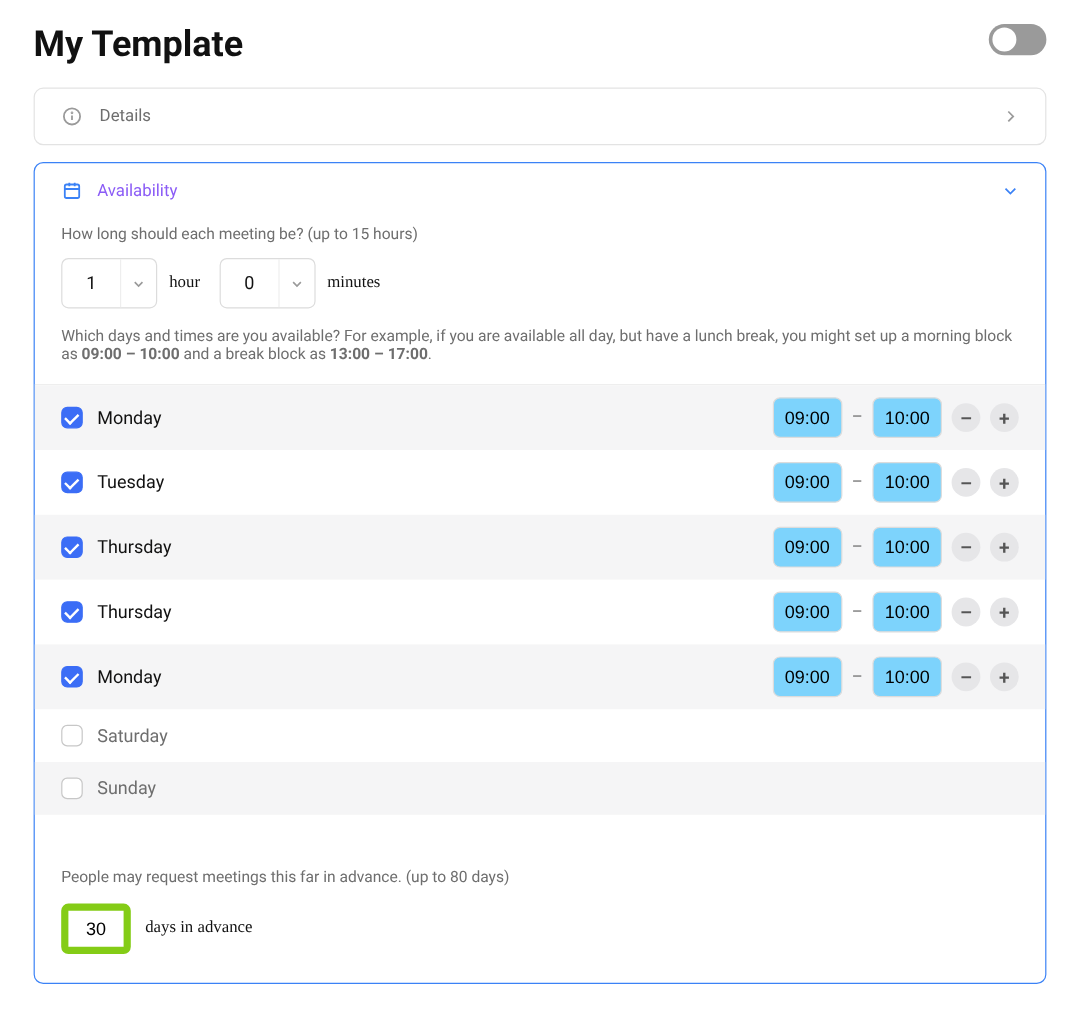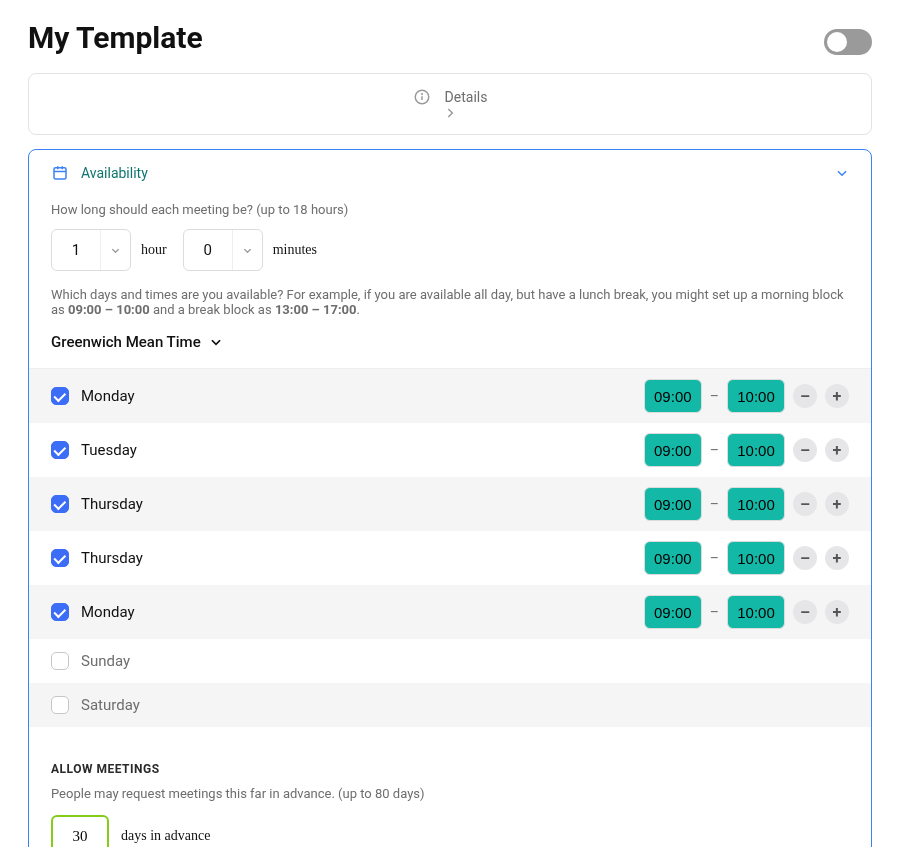--- a/index.html
+++ b/index.html
@@ -10,21 +10,21 @@
     color: #111;
     font-size: 14px;
   }
   .page {
     width: 900px;
     margin: 0 auto;
     padding: 10px 28px 40px;
   }
   .header-row {
     display: flex;
-    align-items: flex-end;
+    align-items: flex-start;
     justify-content: space-between;
     padding: 10px 0 18px;
     gap: 25px;
   }
   .page-title {
     font-size: 30px;
     font-weight: 700;
     margin: 0;
   }
   .toggle {
@@ -48,33 +48,32 @@
     border: 1px solid #e3e3e3;
     border-radius: 8px;
     margin-bottom: 14px;
   }
   .collapsed {
     display: flex;
     align-items: center;
     justify-content: space-between;
     padding: 14px 22px;
     cursor: pointer;
-    flex-direction: column;
   }
   .collapsed .left { display: flex; align-items: center; gap: 14px; color: #6e6e6e; }
   .card.expanded {
     border-color: #3b82f6;
   }
   .section-header {
     display: flex;
     align-items: center;
     justify-content: space-between;
     padding: 14px 22px 0;
   }
-  .section-header .left { display: flex; align-items: center; gap: 12px; color: #0f766e; font-size: 14px; }
+  .section-header .left { display: flex; align-items: center; gap: 12px; color: #8b5cf6; font-size: 14px; }
   .section-body { padding: 8px 22px 24px; }
   .help-text { color: #6e6e6e; font-size: 13px; margin: 12px 0 12px; }
   .help-text.sm { font-size: 13px; }
   .duration-row { display: flex; align-items: center; gap: 10px; margin-bottom: 16px; }
   .num-select {
     display: flex;
     align-items: center;
     border: 1px solid #dcdcdc;
     border-radius: 6px;
     height: 42px;
@@ -134,21 +133,21 @@
   .day-name { font-size: 15px; }
   .day-name.muted { color: #6e6e6e; }
   .day-right { display: flex; align-items: center; gap: 8px; }
   .time-input {
     width: 58px;
     height: 34px;
     border: 1px solid #dcdcdc;
     border-radius: 6px;
     text-align: center;
     font-size: 15px;
-    background: #14b8a6;
+    background: #7dd3fc;
   }
   .sep { color: #6e6e6e; }
   .circ-btn {
     width: 24px; height: 24px;
     border-radius: 50%;
     background: #e6e6e8;
     color: #555;
     display: flex; align-items: center; justify-content: center;
     font-size: 16px; font-weight: 600;
     cursor: pointer;
@@ -156,25 +155,24 @@
   .allow-section { padding-top: 18px; }
   .allow-heading {
     font-size: 12px;
     font-weight: 700;
     letter-spacing: 0.5px;
     color: #2a2a2a;
   }
   .advance-row { display: flex; align-items: center; gap: 12px; margin-top: 14px; }
   .days-input {
     width: 58px; height: 42px;
-    border: 2px solid #84cc16;
+    border: 6px solid #84cc16;
     border-radius: 6px;
     text-align: center;
     font-size: 15px;
-    font-family: Liberation Serif, serif;
   }
   svg { display: block; }
 </style>
 </head>
 <body>
 
 <div class="page">
 
   <div class="header-row">
     <h1 class="page-title">My Template</h1>
@@ -218,21 +216,21 @@
       </div>
       <span style="cursor:pointer">
         <svg width="14" height="14" viewBox="0 0 24 24" fill="none" stroke="#3b82f6" stroke-width="2.5">
           <polyline points="5 9 12 16 19 9"></polyline>
         </svg>
       </span>
     </div>
 
     <div class="section-body">
 
-      <p class="help-text">How long should each meeting be? (up to 18 hours)</p>
+      <p class="help-text">How long should each meeting be? (up to 15 hours)</p>
 
       <div class="duration-row">
         <div class="num-select">
           <div class="val">1</div>
           <div class="caret">
             <svg width="11" height="11" viewBox="0 0 24 24" fill="none" stroke="#9a9a9a" stroke-width="3">
                 <polyline points="5 9 12 16 19 9"></polyline>
               </svg>
           </div>
         </div>
@@ -246,28 +244,20 @@
               </svg>
           </div>
         </div>
         <span class="unit-label">minutes</span>
       </div>
 
       <p class="help-text sm">
         <span>Which days and times are you available? For example, if you are available all day, but have a lunch break, you might set up a morning block as </span><b>09:00 – 10:00</b><span> and a break block as </span><b>13:00 – 17:00</b><span>.</span>
       </p>
 
-      <div class="tz-row">
-        <span>Greenwich Mean Time</span>
-        <span>
-          <svg width="14" height="14" viewBox="0 0 24 24" fill="none" stroke="#111" stroke-width="3">
-              <polyline points="5 9 12 16 19 9"></polyline>
-            </svg>
-        </span>
-      </div>
 
       <div class="days" id="days-container">
           <div class="day-row">
             <div class="day-left">
               <div class="chk checked"></div>
               <span class="day-name">Monday</span>
             </div>
             <div class="day-right">
               <input class="time-input" value="09:00" style="">
               <span class="sep">–</span>
@@ -339,38 +329,37 @@
             <div class="day-right">
               <input class="time-input" value="09:00" style="">
               <span class="sep">–</span>
               <input class="time-input" value="10:00" style="">
               <div class="circ-btn">
                 <span>–</span>
               </div>
               <div class="circ-btn">
                 <span>+</span>
               </div>
+            </div>
+          </div>
+          <div class="day-row">
+            <div class="day-left">
+              <div class="chk"></div>
+              <span class="day-name muted">Saturday</span>
             </div>
           </div>
           <div class="day-row">
             <div class="day-left">
               <div class="chk"></div>
               <span class="day-name muted">Sunday</span>
             </div>
           </div>
-          <div class="day-row">
-            <div class="day-left">
-              <div class="chk"></div>
-              <span class="day-name muted">Saturday</span>
-            </div>
-          </div>
         </div>
 
       <div class="allow-section">
-        <div class="allow-heading">ALLOW MEETINGS</div>
         <p class="help-text sm" style="margin-top:10px;">People may request meetings this far in advance. (up to 80 days)</p>
         <div class="advance-row">
           <input class="days-input" value="30" style="">
           <span class="unit-label">days in advance</span>
         </div>
       </div>
 
     </div>
   </div>
 

